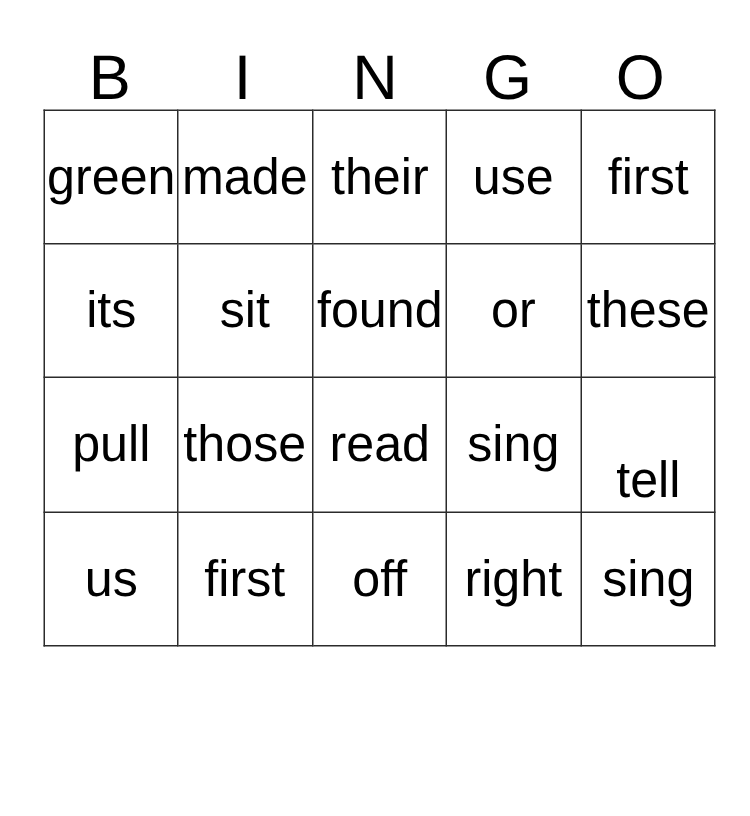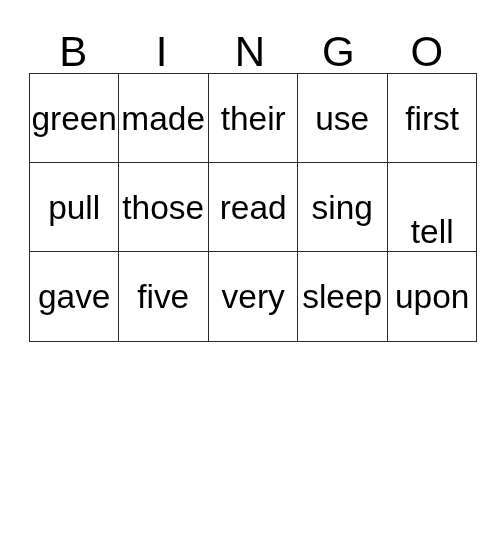--- a/index.html
+++ b/index.html
@@ -94,48 +94,65 @@
           </td>
         <td>
             <span class="cell-word" style="transform: scaleX(0.984267);">use</span>
           </td>
         <td>
             <span class="cell-word" style="transform: scaleX(0.984267);">first</span>
           </td>
       </tr>
       <tr>
         <td>
+            <span class="cell-word" style="transform: scaleX(0.984267);">its</span>
+          </td>
+        <td>
+            <span class="cell-word" style="transform: scaleX(0.984267);">sit</span>
+          </td>
+        <td>
+            <span class="cell-word" style="transform: scaleX(0.984267);">found</span>
+          </td>
+        <td>
+            <span class="cell-word" style="transform: scaleX(0.984267);">or</span>
+          </td>
+        <td>
+            <span class="cell-word" style="transform: scaleX(0.984267);">these</span>
+          </td>
+      </tr>
+      <tr>
+        <td>
             <span class="cell-word" style="transform: scaleX(0.984267);">pull</span>
           </td>
         <td>
             <span class="cell-word" style="transform: scaleX(0.984267);">those</span>
           </td>
         <td>
             <span class="cell-word" style="transform: scaleX(0.984267);">read</span>
           </td>
         <td>
             <span class="cell-word" style="transform: scaleX(0.984267);">sing</span>
           </td>
         <td>
             <span class="cell-word" style="transform: scaleX(0.984267); margin-top: 48px;">tell</span>
           </td>
       </tr>
       <tr>
         <td>
-            <span class="cell-word" style="transform: scaleX(0.984267);">gave</span>
+            <span class="cell-word" style="transform: scaleX(0.984267);">us</span>
           </td>
         <td>
-            <span class="cell-word" style="transform: scaleX(0.984267);">five</span>
+            <span class="cell-word" style="transform: scaleX(0.984267);">first</span>
           </td>
         <td>
-            <span class="cell-word" style="transform: scaleX(0.984267);">very</span>
+            <span class="cell-word" style="transform: scaleX(0.984267);">off</span>
           </td>
         <td>
-            <span class="cell-word" style="transform: scaleX(0.984267);">sleep</span>
+            <span class="cell-word" style="transform: scaleX(0.984267);">right</span>
           </td>
         <td>
-            <span class="cell-word" style="transform: scaleX(0.984267);">upon</span>
+            <span class="cell-word" style="transform: scaleX(0.984267);">sing</span>
           </td>
       </tr>
     </tbody>
   </table>
 
 </div>
 
 </body></html>

